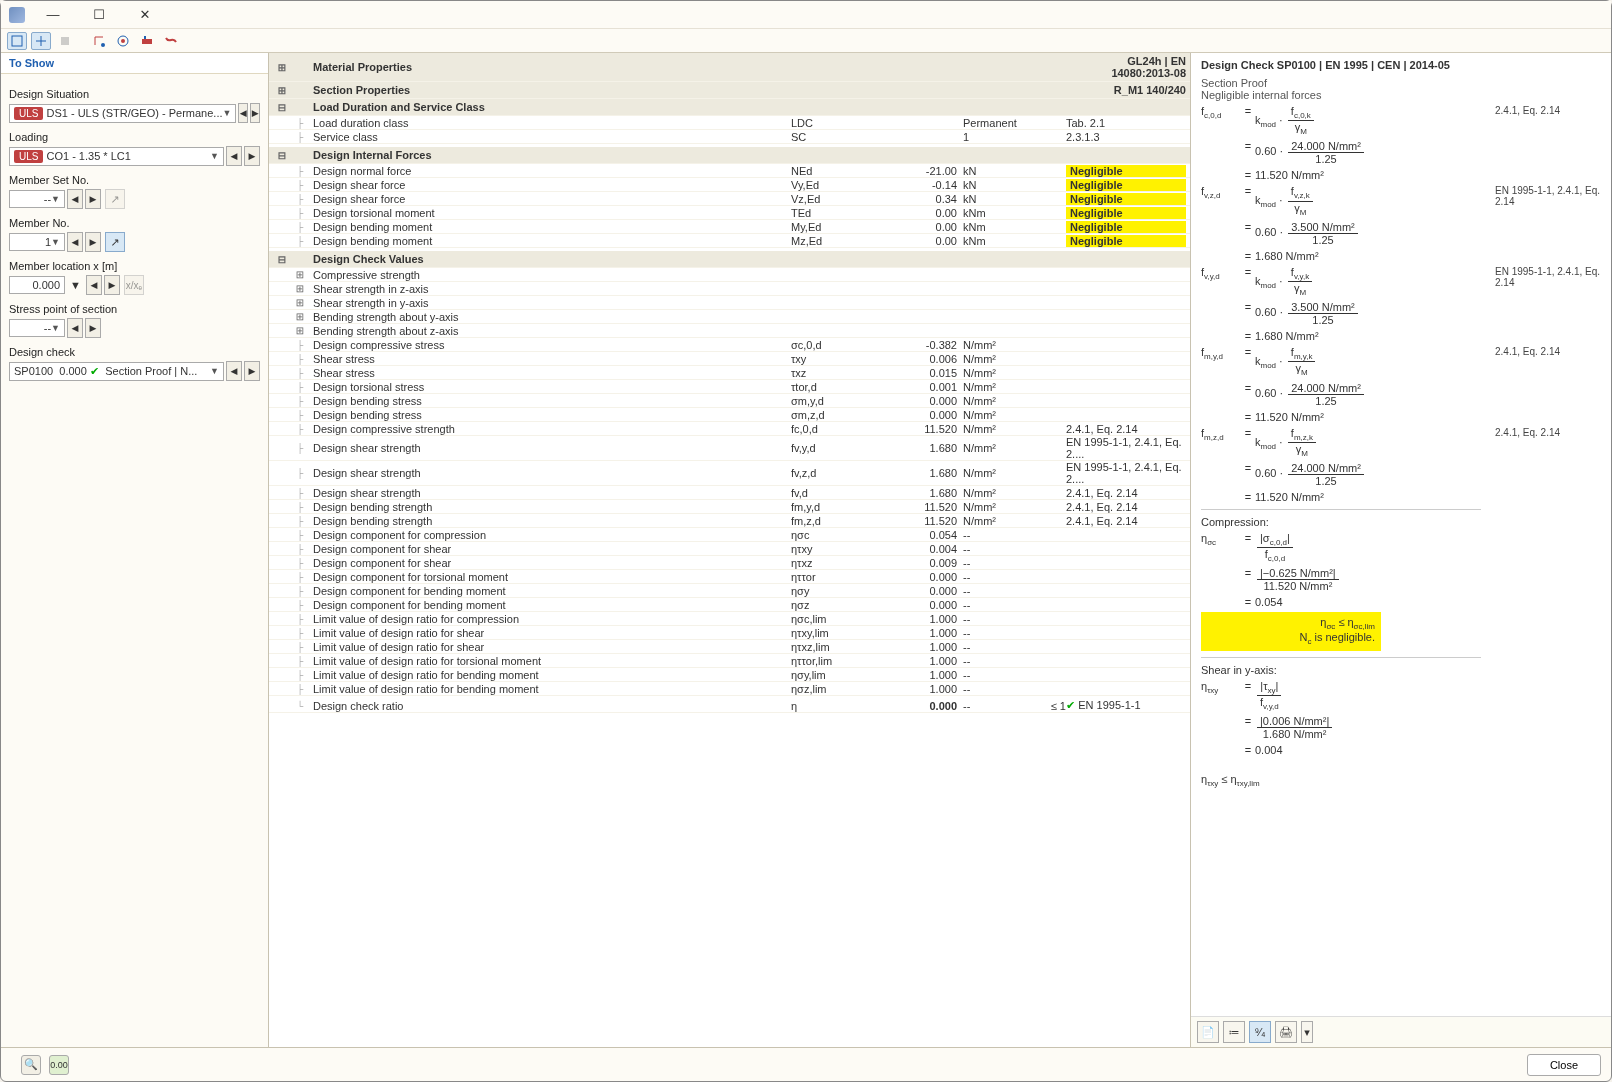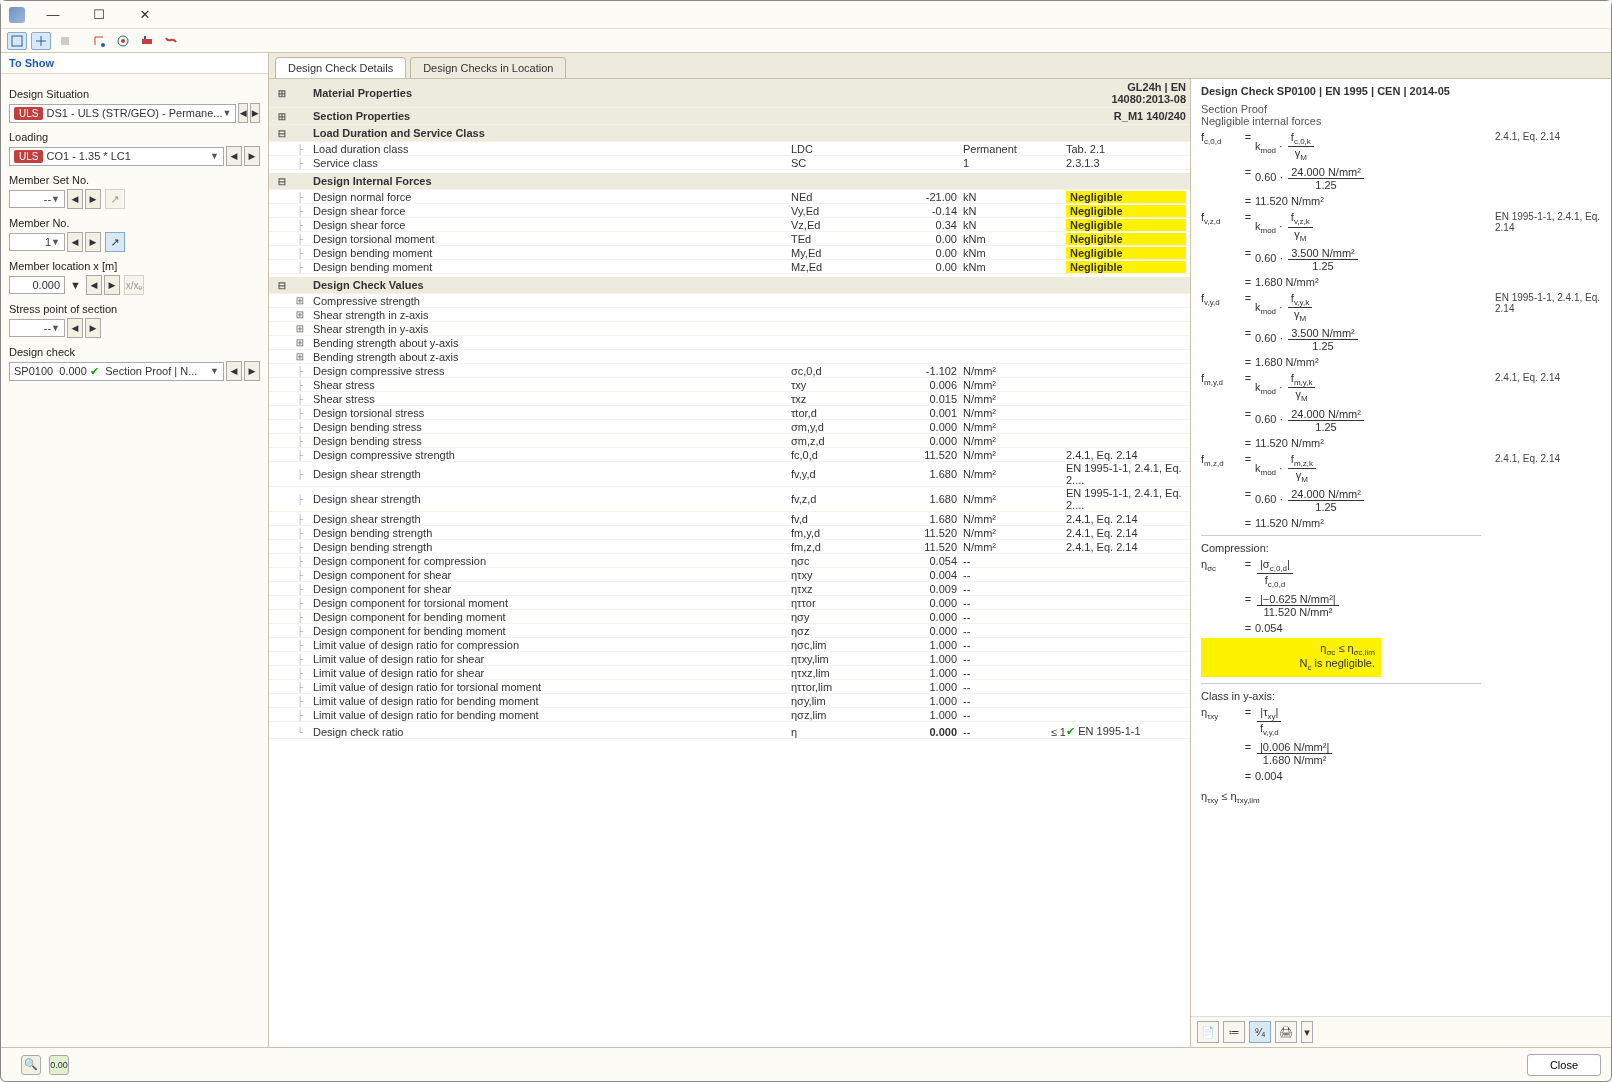--- a/index.html
+++ b/index.html
@@ -208,24 +208,20 @@
             <span class="dd-txt">Section Proof | N...</span>
             <span class="chev">▼</span>
           </div>
           <div class="stepbtn">◀</div>
           <div class="stepbtn">▶</div>
         </div>
       </div>
     </div>
 
     <div class="centerwrap">
-      <div class="ctabs">
-        <div class="ctab">Design Check Details</div>
-        <div class="ctab inactive">Design Checks in Location</div>
-      </div>
       <div class="tableregion">
         <div class="ctable">
 
           <div class="row head">
             <div class="tree-exp">⊞</div>
               <div></div>
             <div class="r-lbl">Material Properties</div>
             <div></div>
               <div></div>
               <div></div>
@@ -407,21 +403,21 @@
               <div></div>
               <div></div>
               <div></div>
             </div>
           <div id="rows-values">
               <div class="row">
                 <div></div>
                 <div class="tree-branch">├</div>
     <div class="r-lbl">Design compressive stress</div>
     <div class="r-sym">σc,0,d</div>
-    <div class="r-val">-1.102</div>
+    <div class="r-val">-0.382</div>
     <div class="r-un">N/mm²</div>
     <div></div>
     <div class="r-ref "></div>
               </div>
               <div class="row">
                 <div></div>
                 <div class="tree-branch">├</div>
     <div class="r-lbl">Shear stress</div>
     <div class="r-sym">τxy</div>
     <div class="r-val">0.006</div>
@@ -823,21 +819,21 @@
               <div></div>
               <div class="eq">=</div>
               <div class="rhs">0.054</div>
               <div></div>
             </div>
           <div class="rp-hl">
             <div>η<sub class="ssub">σc</sub>  ≤  η<sub class="ssub">σc,lim</sub></div>
             <div>N<sub class="ssub">c</sub> is negligible.</div>
           </div>
           <hr class="sepline">
-          <div class="rp-sect">Class in y-axis:</div>
+          <div class="rp-sect">Shear in y-axis:</div>
           <div class="eqrow">
             <div class="lhs">η<sub class="ssub">τxy</sub></div>
               <div class="eq">=</div>
             <div class="rhs"><span class="frac">
                   <span class="num">|τ<sub class="ssub">xy</sub>|</span>
                   <span class="den">f<sub class="ssub">v,y,d</sub></span>
                 </span></div>
               <div></div>
           </div>
           <div class="eqrow">
@@ -848,21 +844,21 @@
                   <span class="den">1.680 N/mm²</span>
                 </span></div>
               <div></div>
             </div>
           <div class="eqrow">
               <div></div>
               <div class="eq">=</div>
               <div class="rhs">0.004</div>
               <div></div>
             </div>
-          <div style="margin:8px 0">η<sub class="ssub">τxy</sub>  ≤  η<sub class="ssub">τxy,lim</sub></div>
+          <div style="margin:17px 0">η<sub class="ssub">τxy</sub>  ≤  η<sub class="ssub">τxy,lim</sub></div>
           <div style="height:30px"></div>
           <div class="rp-toolbar">
             <div class="rp-tbtn">📄</div>
             <div class="rp-tbtn">≔</div>
             <div class="rp-tbtn on">⁹⁄₄</div>
             <div class="rp-tbtn">🖨</div>
             <div class="rp-tbtn" style="width:12px">▾</div>
           </div>
         </div>
       </div>

